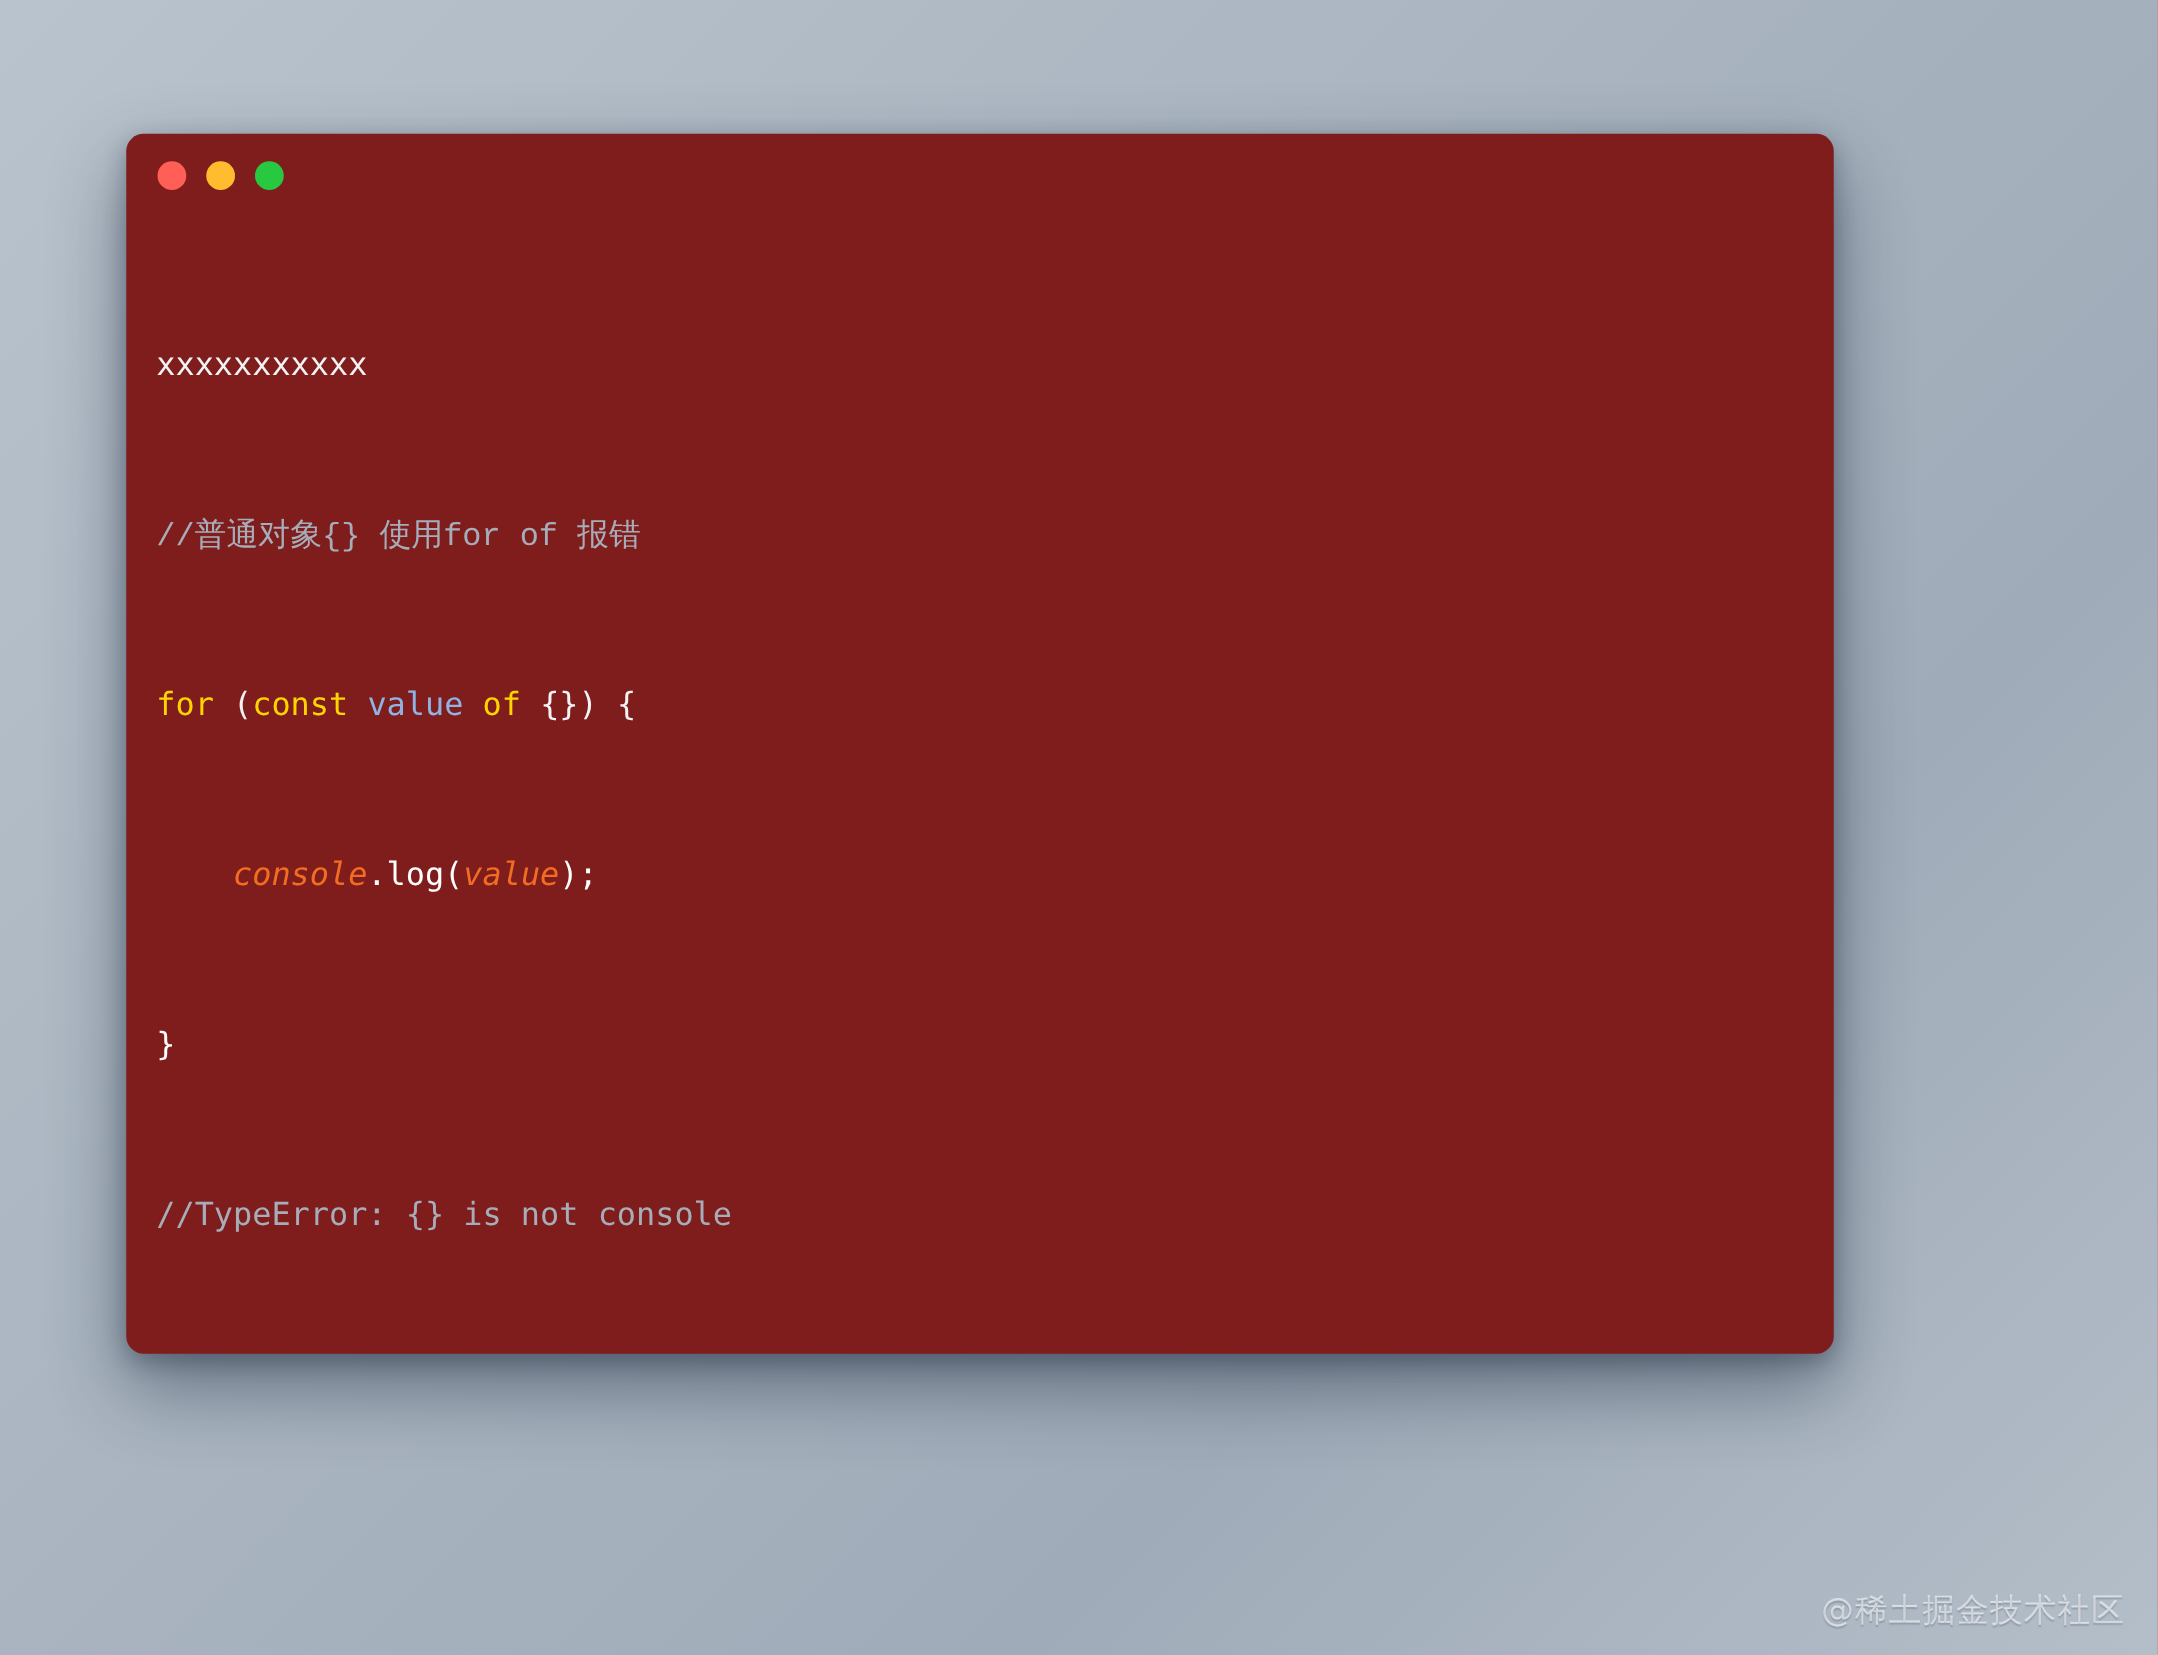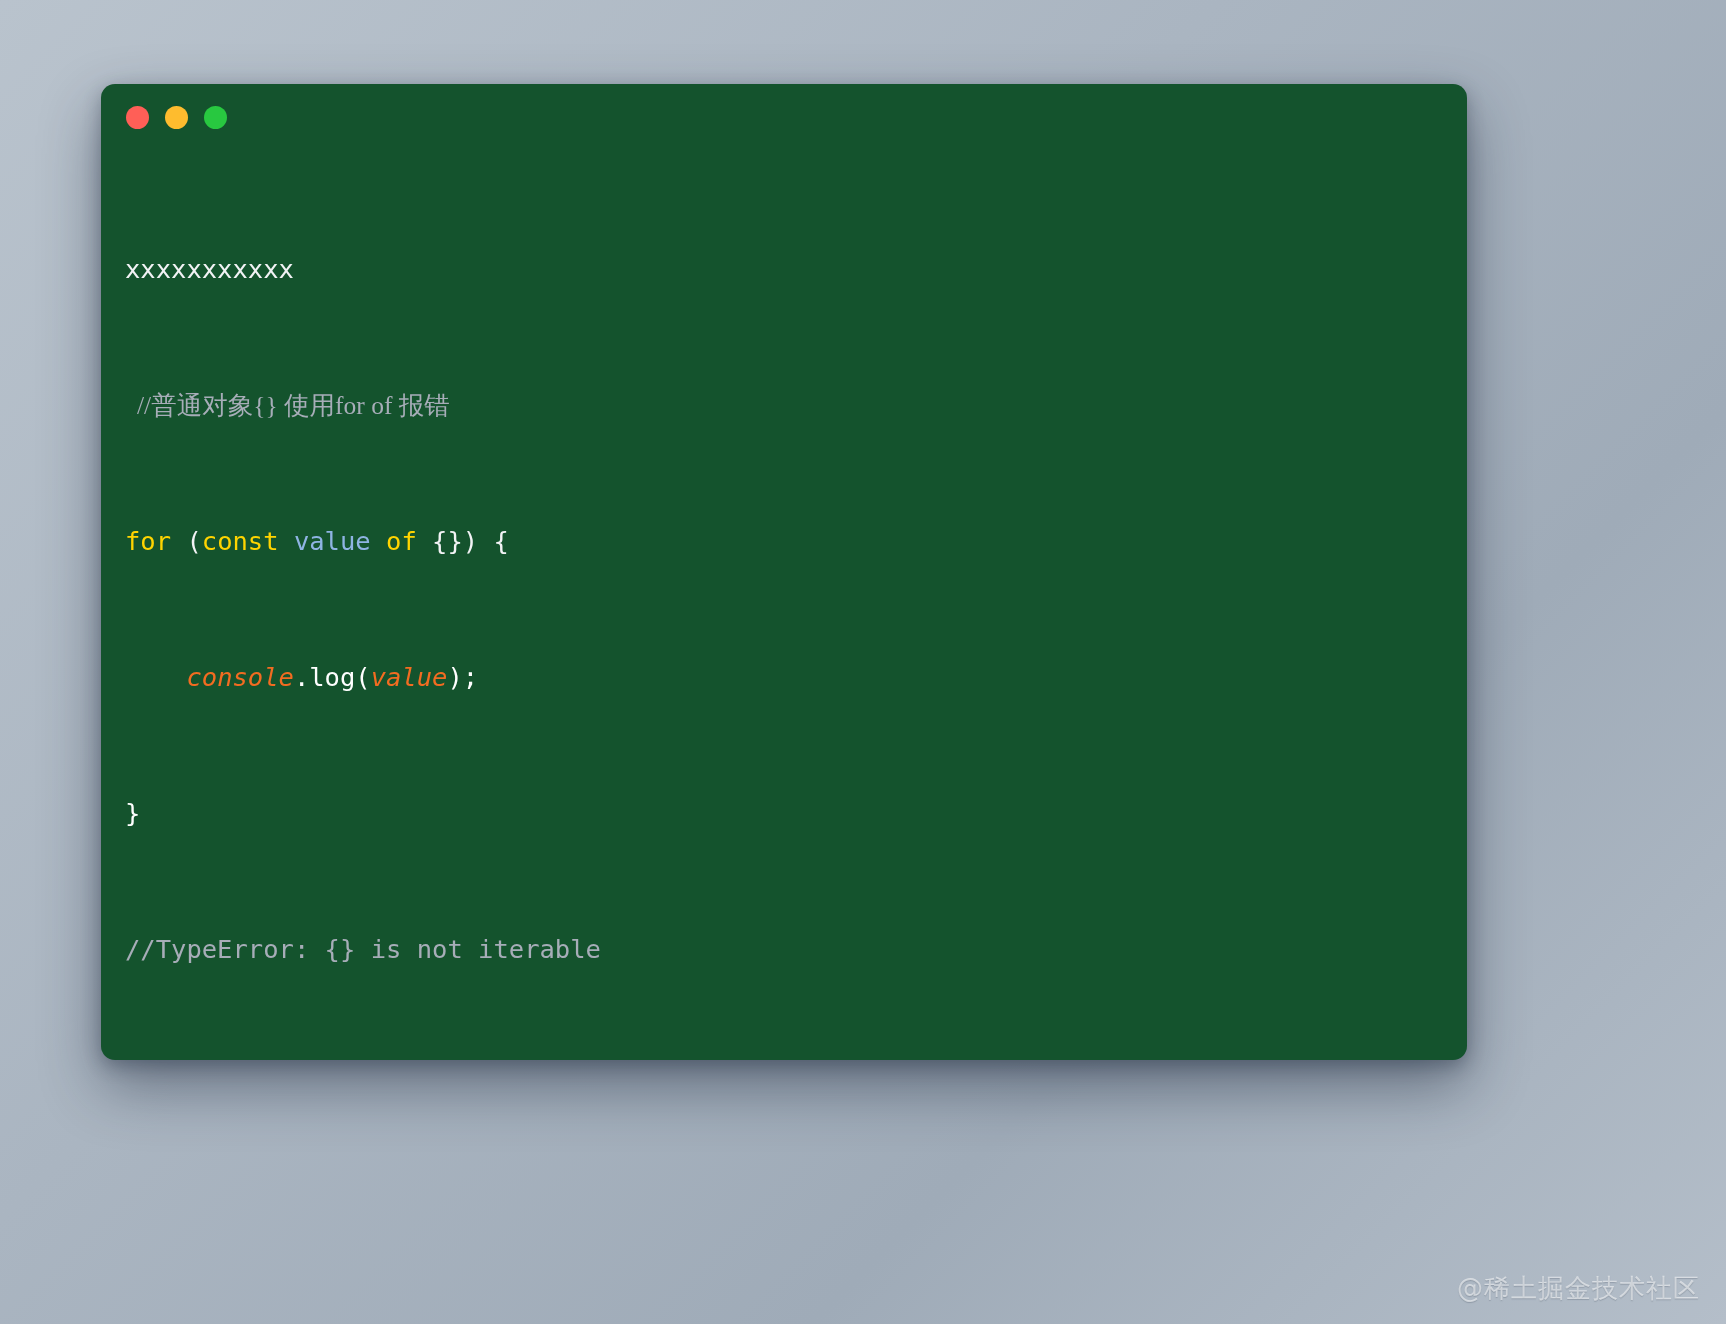--- a/index.html
+++ b/index.html
@@ -12,24 +12,24 @@
     overflow: hidden;
     background: linear-gradient(135deg, #b9c3cd 0%, #aab5c1 40%, #9fabb8 70%, #b4bec9 100%);
     font-family: "DejaVu Sans Mono", "Liberation Mono", monospace;
     position: relative;
   }
 
   
   .window {
     position: absolute;
     left: 101px;
-    top: 84px;
+    top: 107px;
     width: 1366px;
     height: 976px;
-    background: #14532d;
+    background: #7f1d1d;
     border-radius: 14px;
     box-shadow: 0 26px 60px rgba(20, 30, 50, 0.45),
                 0 6px 18px rgba(20, 30, 50, 0.30);
     overflow: hidden;
   }
 
   .titlebar {
     height: 66px;
     display: flex;
     align-items: center;
@@ -66,21 +66,21 @@
 
   
   .t-plain   { color: #f2f3f5; }
   .t-comment { color: #a7adb8; }
   .t-kw      { color: #ffd400; margin-top: 32px; }
   .t-var     { color: #8fb4e3; }
   .t-orange  { color: #f26c21; font-style: italic; }
   .t-white   { color: #ffffff; }
 
   
-  .cjk { font-family: Liberation Serif, serif; margin-left: 12px; }
+  .cjk { font-family: Liberation Mono, monospace; }
 
   
   .watermark {
     position: absolute;
     right: 26px;
     bottom: 18px;
     font-family: "DejaVu Sans", "Liberation Sans", sans-serif;
     font-size: 26px;
     color: rgba(255, 255, 255, 0.55);
     text-shadow: 0 1px 1px rgba(90, 100, 115, 0.35);
@@ -105,21 +105,21 @@
     <div class="line"><span class="t-plain">xxxxxxxxxxx</span></div>
 
     <div class="line"><span class="t-comment cjk">//普通对象{} 使用for of 报错</span></div>
 
     <div class="line"><span class="t-kw">for</span><span class="t-plain"> (</span><span class="t-kw">const</span><span class="t-plain"> </span><span class="t-var">value</span><span class="t-plain"> </span><span class="t-kw">of</span><span class="t-plain"> {}) {</span></div>
 
     <div class="line"><span class="t-plain">    </span><span class="t-orange">console</span><span class="t-white">.log(</span><span class="t-orange">value</span><span class="t-white">);</span></div>
 
     <div class="line"><span class="t-white">}</span></div>
 
-    <div class="line"><span class="t-comment">//TypeError: {} is not iterable</span></div>
+    <div class="line"><span class="t-comment">//TypeError: {} is not console</span></div>
 
     
 
     
 
     
 
     
 
     

